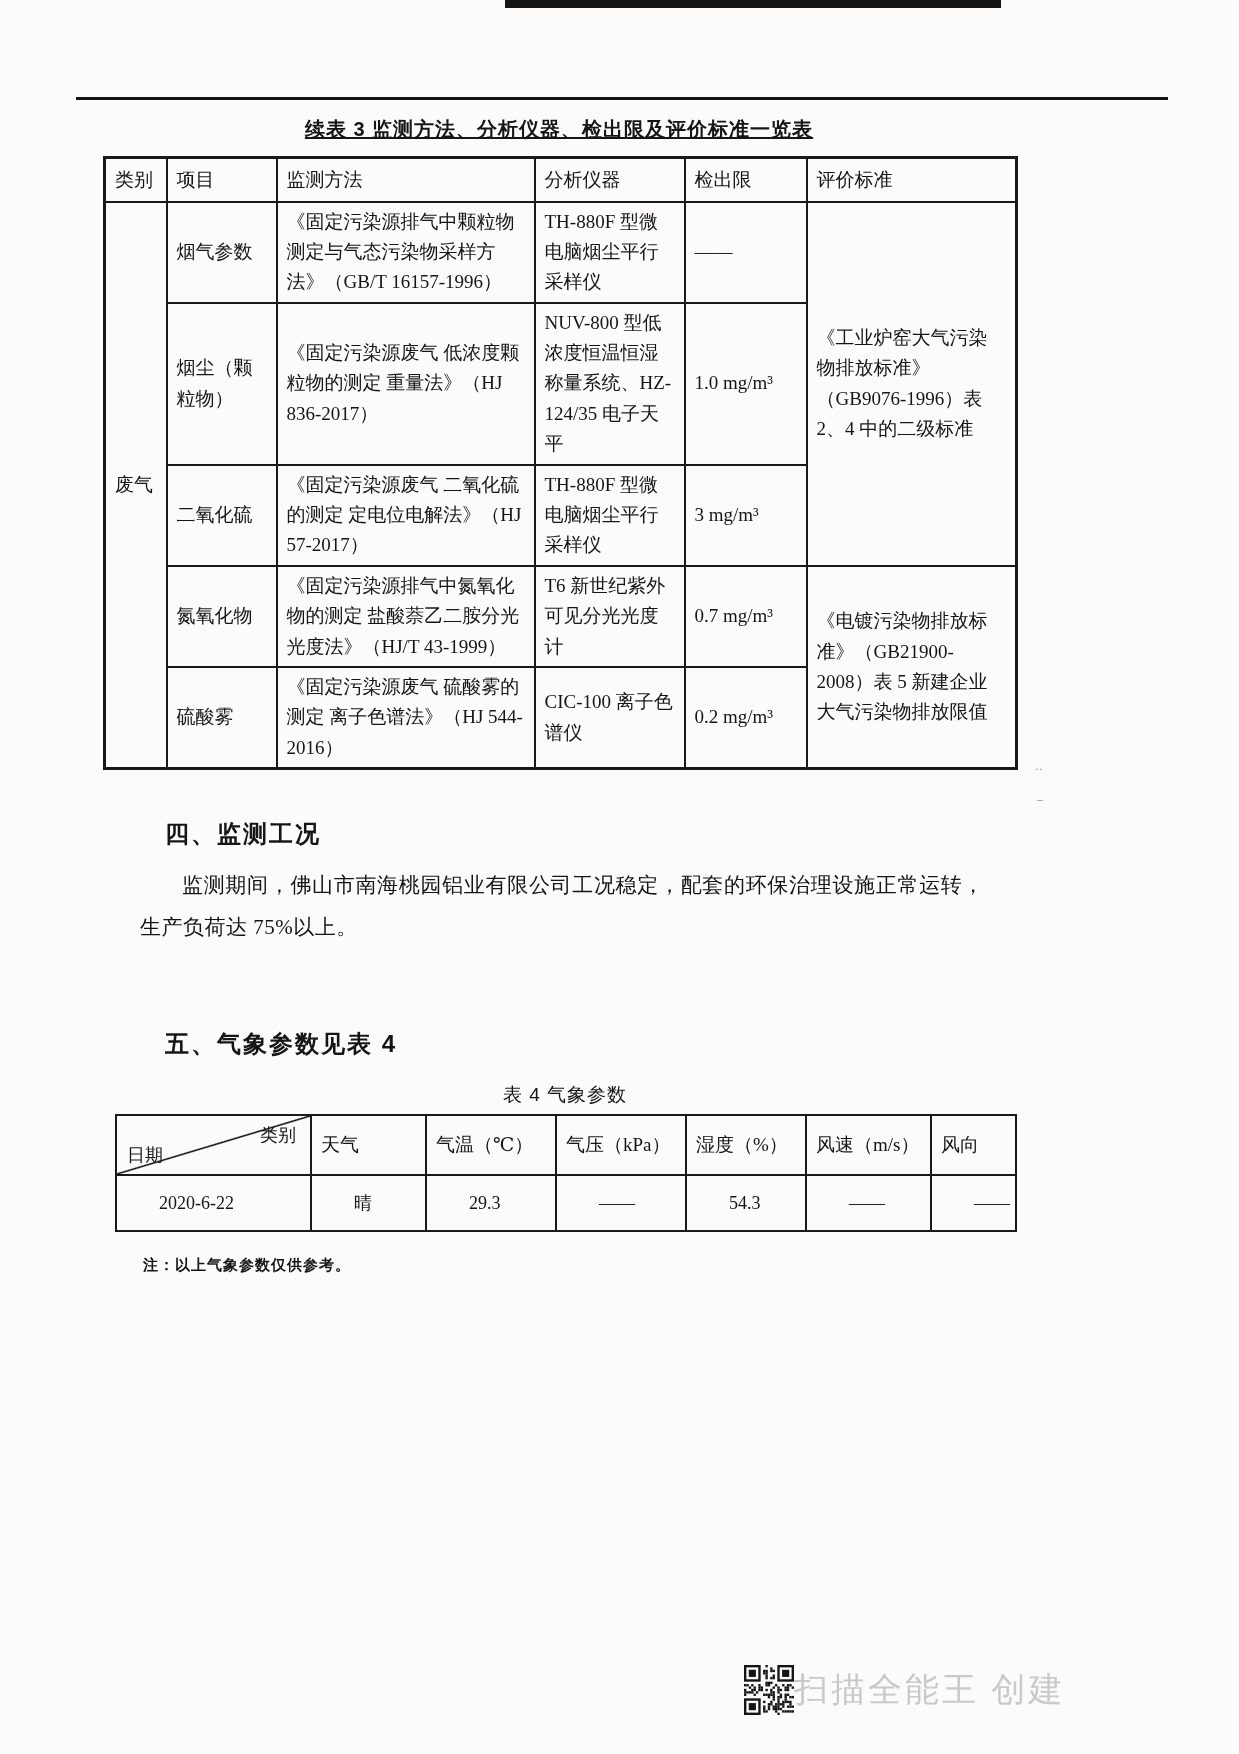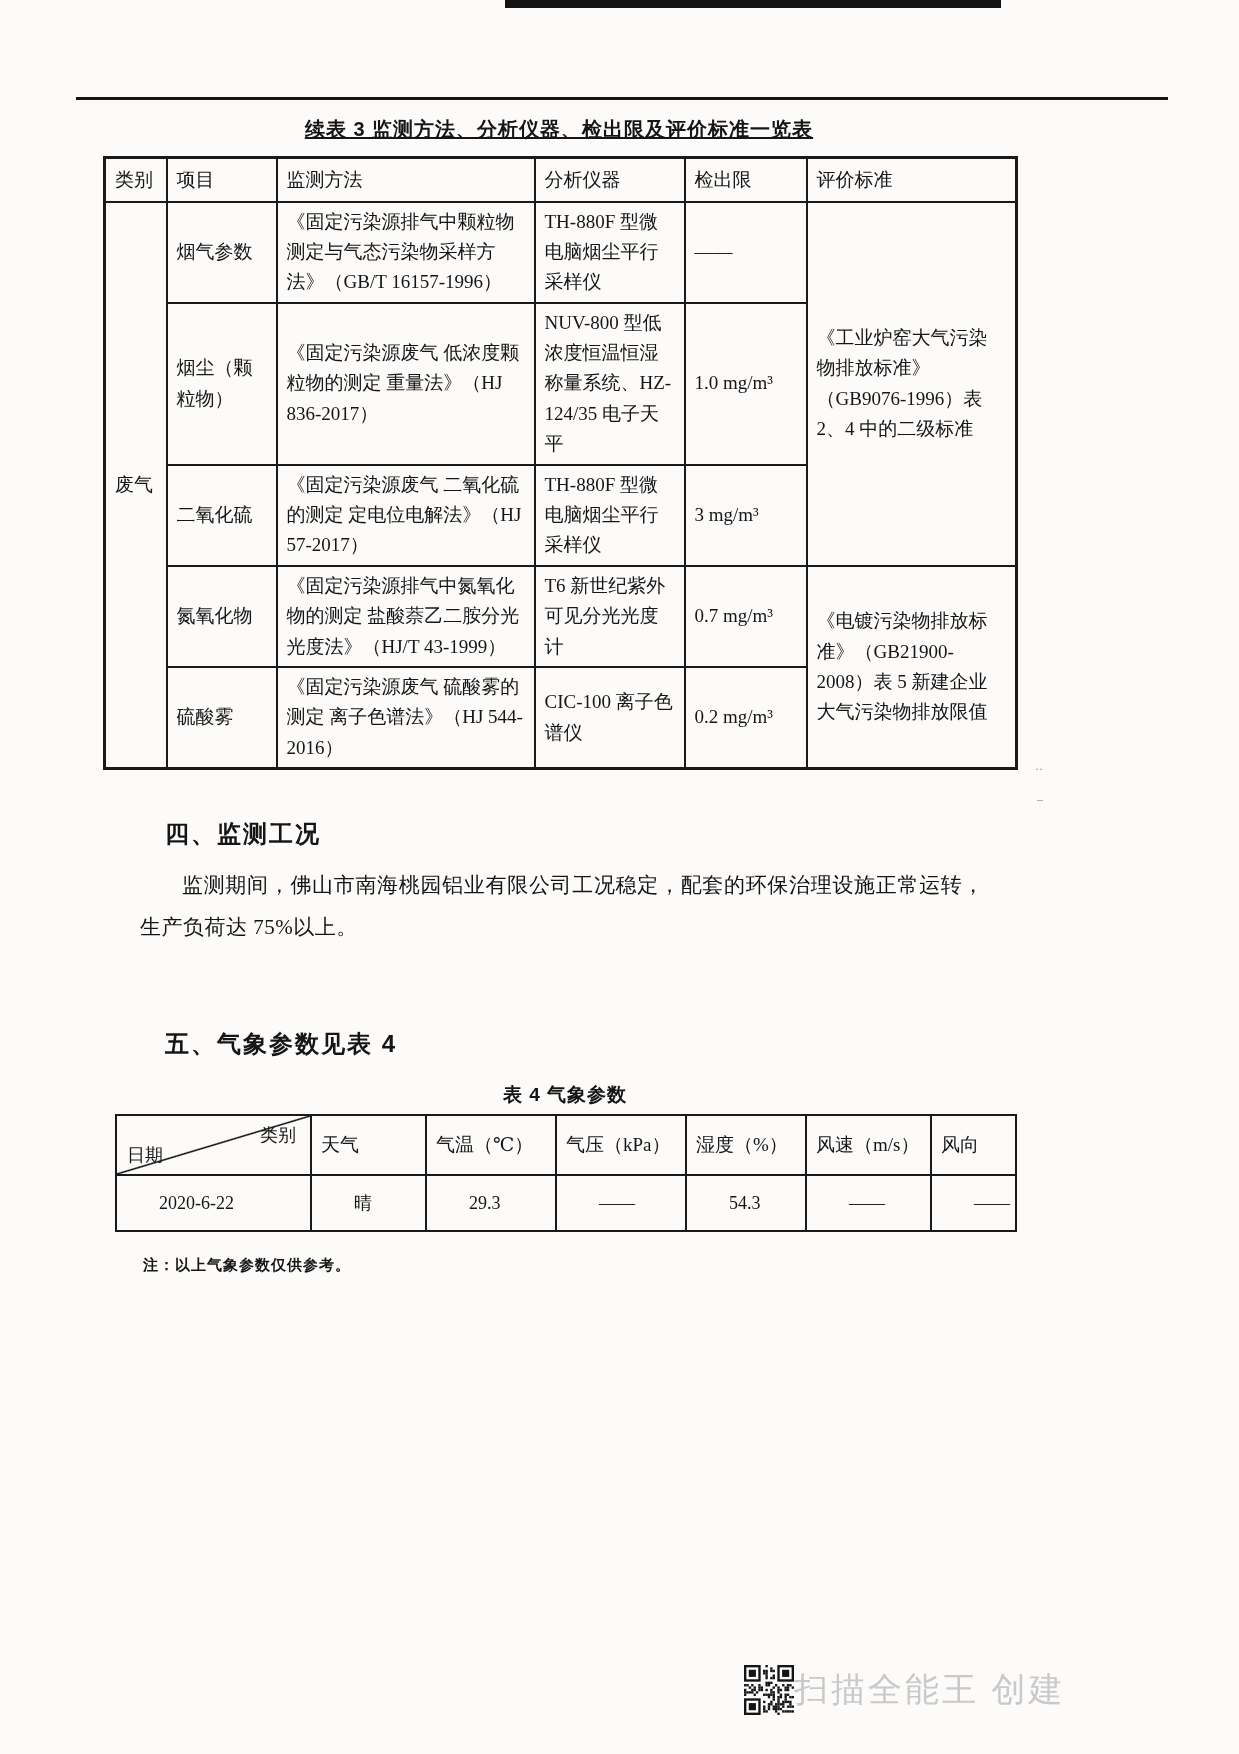--- a/index.html
+++ b/index.html
@@ -33,21 +33,21 @@
   .t3 .r5 td { height:96px; }
 
   .sec-heading { position:absolute; left:150px; font-size:24px; font-weight:bold; letter-spacing:2px;margin-left:15px; }
   #sec4 { top:818px; }
   #sec5 { top:1028px; }
 
   .para { position:absolute; top:864px; left:140px; width:844px;
     font-size:21px; line-height:42px; text-indent:2em; text-align:justify; letter-spacing:0.5px; }
 
   .t4-title { position:absolute; top:1082px; left:115px; width:900px; text-align:center;
-    font-size:19px; font-weight:bold; letter-spacing:1px; }
+    font-size:19px; font-weight:normal; letter-spacing:1px; }
 
   .t4 { position:absolute; top:1114px; left:115px; width:900px; border:2px solid #0f172a; }
   .t4 .head td { height:60px; }
   .t4 .data td { height:56px; font-size:18px;padding-left:42px; }
 
   .diag { position:relative; padding:0; }
   .diag::after { content:""; position:absolute; inset:0;
     background:linear-gradient(to bottom right,
       transparent calc(50% - 1.4px), #1a1a1a calc(50% - 0.2px),
       #1a1a1a calc(50% + 0.2px), transparent calc(50% + 1.4px)); }

